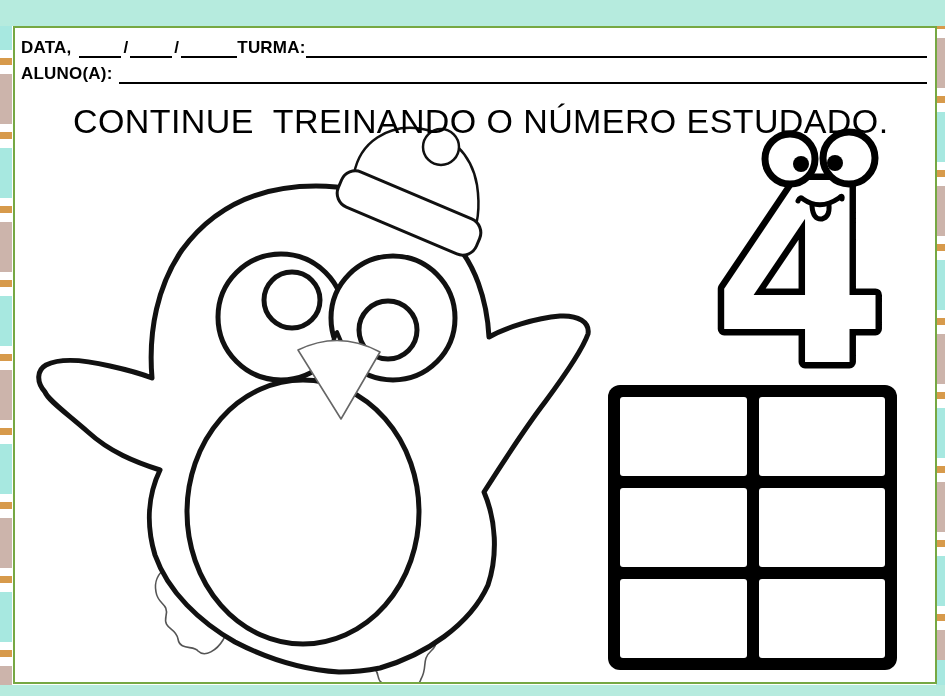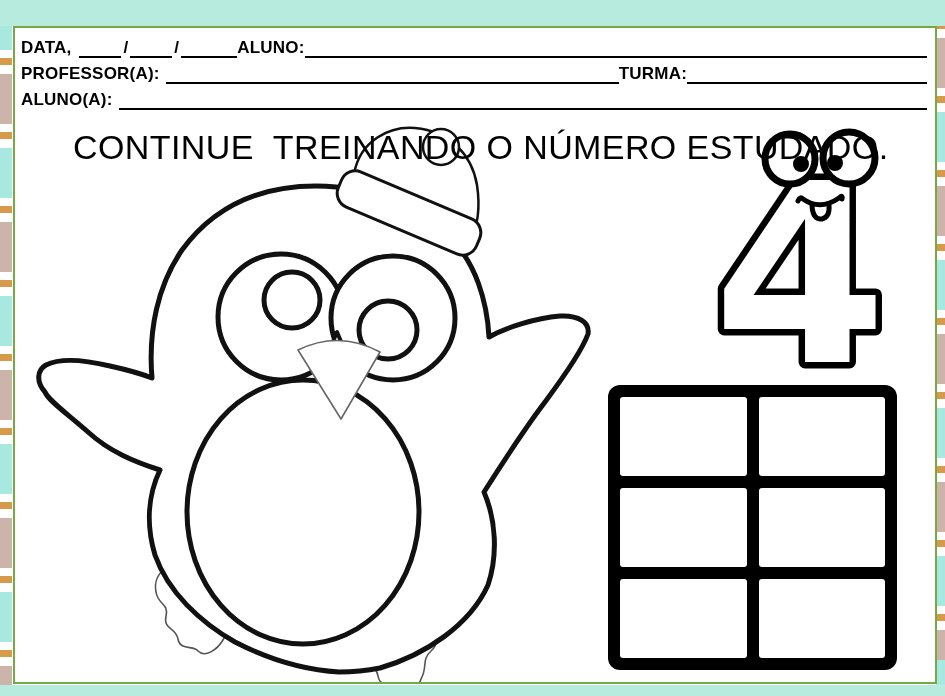--- a/index.html
+++ b/index.html
@@ -71,28 +71,22 @@
 <div class="page">
 
   <div class="form-header">
     <div class="form-row">
       <span class="lbl">DATA,</span>
       <span class="blank b-date1"></span>
       <span class="lbl slash">/</span>
       <span class="blank b-date2"></span>
       <span class="lbl slash">/</span>
       <span class="blank b-date3"></span>
-      <span class="lbl">ALUNO:</span>
+      <span class="lbl">TURMA:</span>
       <span class="blank b-grow"></span>
-    </div>
-    <div class="form-row">
-      <span class="lbl">PROFESSOR(A):</span>
-      <span class="blank b-grow" style="margin-left:6px"></span>
-      <span class="lbl">TURMA:</span>
-      <span class="blank b-turma"></span>
     </div>
     <div class="form-row">
       <span class="lbl">ALUNO(A):</span>
       <span class="blank b-grow" style="margin-left:6px"></span>
     </div>
   </div>
 
   <div class="worksheet-title">CONTINUE  TREINANDO O NÚMERO ESTUDADO.</div>
 
   <svg class="art" viewBox="0 0 945 696">

